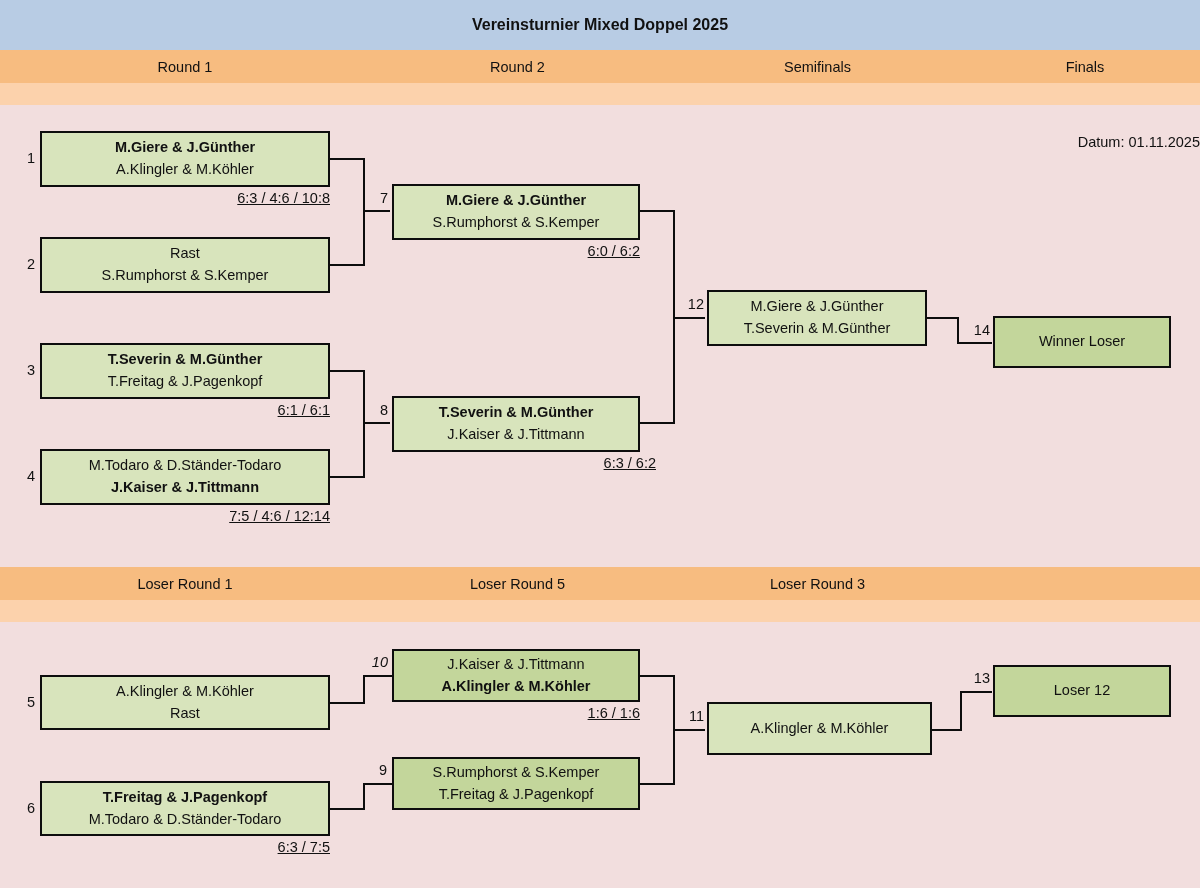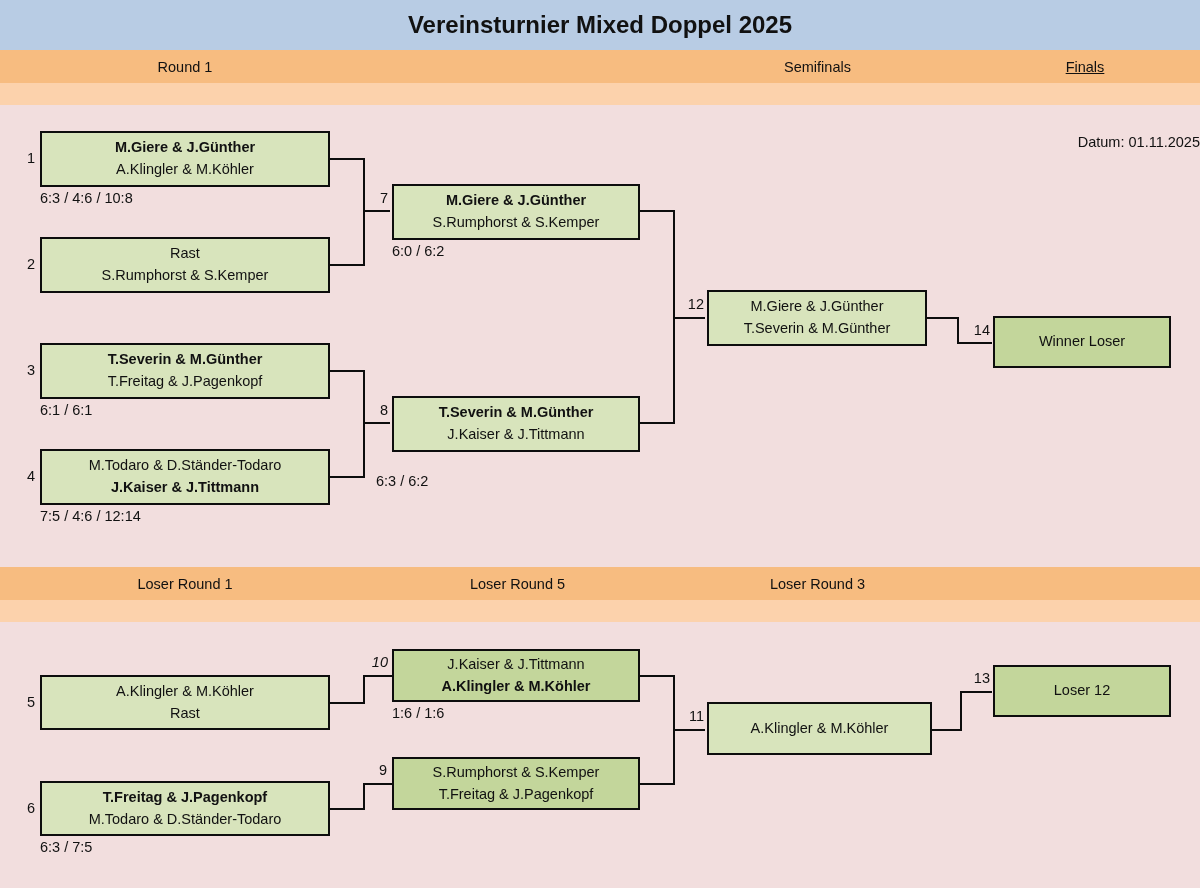--- a/index.html
+++ b/index.html
@@ -18,21 +18,21 @@
   .band-sub     { top: 83px; height: 22px; background: #fcd2ac; }
   .band-body1   { top: 105px; height: 455px; background: #f2dede; }
   .band-lround  { top: 567px; height: 33px; background: #f7bc80; }
   .band-lsub    { top: 600px; height: 22px; background: #fcd2ac; }
   .band-body2   { top: 622px; height: 266px; background: #f2dede; }
 
   
   .title {
     position: absolute; top: 0; left: 0; width: 1200px; height: 50px;
     display: flex; align-items: center; justify-content: center;
-    font-size: 24px; font-weight: bold; color: #111;
+    font-size: 16px; font-weight: bold; color: #111;
   }
   .round-label {
     position: absolute; height: 33px;
     display: flex; align-items: center; justify-content: center;
     font-size: 14.5px; color: #111;
   }
   .datum {
     position: absolute; left: 960px; top: 134px; width: 240px;
     text-align: right; font-size: 14.5px; color: #111;
   }
@@ -53,21 +53,21 @@
   .box .p.win { font-weight: bold; }
 
   .mnum {
     position: absolute;
     font-size: 14.5px; color: #111;
     text-align: right;
   }
   .score {
     position: absolute;
     font-size: 14.5px; color: #111;
-    text-align: left; white-space: nowrap;
+    text-align: right; white-space: nowrap; text-decoration: underline;
   }
 
   
   .ln { position: absolute; background: #0d0d0d; }
   .lnh { height: 2px; }
   .lnv { width: 2px; }
 </style>
 </head>
 <body>
 
@@ -77,22 +77,23 @@
   <div class="band band-round"></div>
   <div class="band band-sub"></div>
   <div class="band band-body1"></div>
   <div class="band band-lround"></div>
   <div class="band band-lsub"></div>
   <div class="band band-body2"></div>
 
   <div class="title">Vereinsturnier Mixed Doppel 2025</div>
 
   <div class="round-label" style="left:0px;   top:50px; width:370px;">Round 1</div>
+  <div class="round-label" style="left:370px; top:50px; width:295px;">Round 2</div>
   <div class="round-label" style="left:665px; top:50px; width:305px;">Semifinals</div>
-  <div class="round-label" style="left:970px; top:50px; width:230px;text-decoration:underline;">Finals</div>
+  <div class="round-label" style="left:970px; top:50px; width:230px;">Finals</div>
 
   <div class="datum">Datum: 01.11.2025</div>
 
   <div class="round-label" style="left:0px;   top:567px; width:370px;">Loser Round 1</div>
   <div class="round-label" style="left:370px; top:567px; width:295px;">Loser Round 5</div>
   <div class="round-label" style="left:665px; top:567px; width:305px;">Loser Round 3</div>
 
   <div class="ln lnh" style="left:330px; top:158px; width:35px;"></div>
   <div class="ln lnh" style="left:330px; top:264px; width:35px;"></div>
   <div class="ln lnv" style="left:363px; top:158px; height:108px;"></div>
@@ -161,21 +162,21 @@
     <div class="p win">M.Giere &amp; J.Günther</div>
     <div class="p">S.Rumphorst &amp; S.Kemper</div>
   </div>
   <div class="score" style="left:392px; top:243px; width:248px;">6:0 / 6:2</div>
 
   <div class="mnum" style="left:363px; top:402px; width:25px;">8</div>
   <div class="box" style="left:392px; top:396px; width:248px; height:56px;">
     <div class="p win">T.Severin &amp; M.Günther</div>
     <div class="p">J.Kaiser &amp; J.Tittmann</div>
   </div>
-  <div class="score" style="left:376px; top:455px; width:248px;margin-top:18px;">6:3 / 6:2</div>
+  <div class="score" style="left:408px; top:455px; width:248px;">6:3 / 6:2</div>
 
   <div class="mnum" style="left:676px; top:296px; width:28px;">12</div>
   <div class="box" style="left:707px; top:290px; width:220px; height:56px;">
     <div class="p">M.Giere &amp; J.Günther</div>
     <div class="p">T.Severin &amp; M.Günther</div>
   </div>
 
   <div class="mnum" style="left:962px; top:322px; width:28px;">14</div>
   <div class="box dark" style="left:993px; top:316px; width:178px; height:52px;">
     <div class="p">Winner Loser</div>

